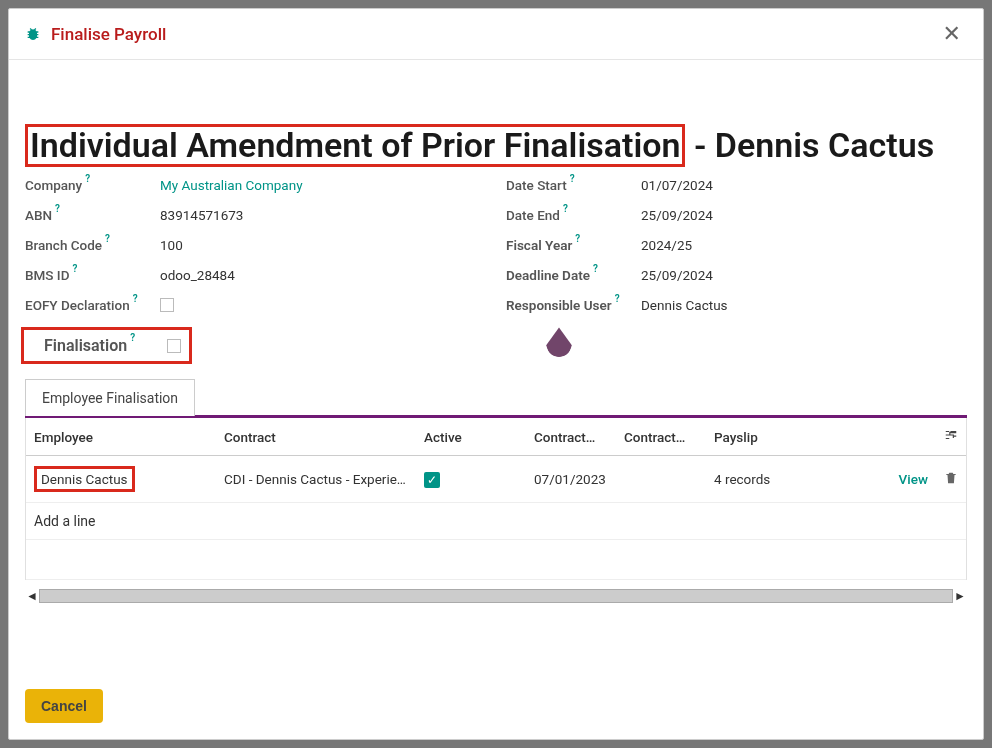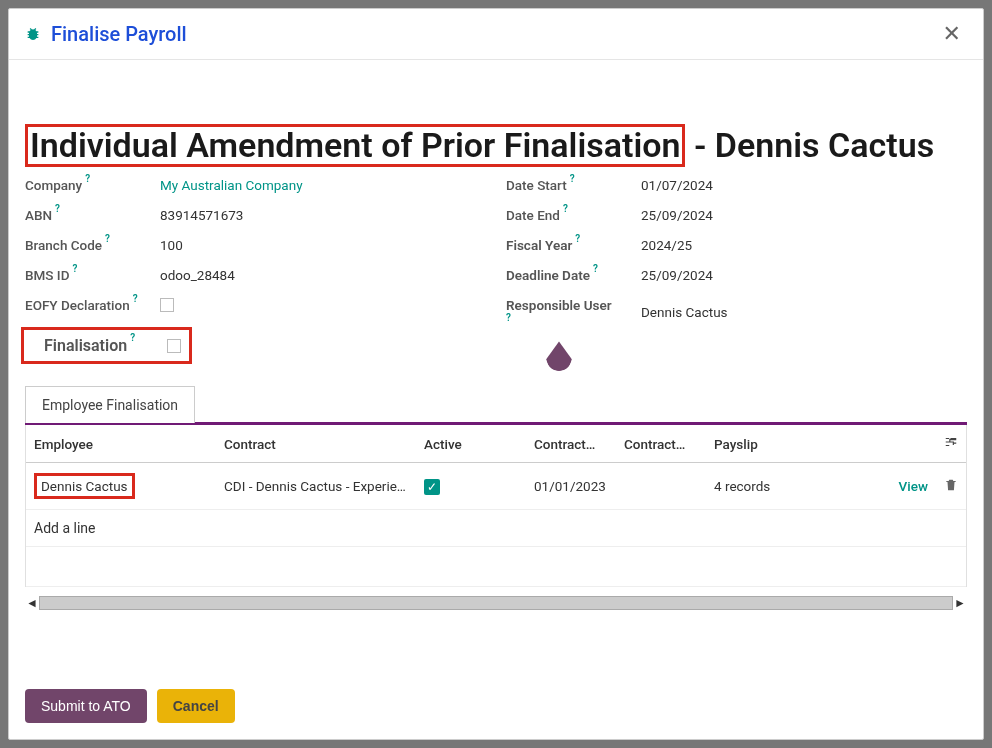--- a/index.html
+++ b/index.html
@@ -23,21 +23,21 @@
     flex-direction: column;
   }
   .modal-header {
     display: flex;
     align-items: center;
     justify-content: space-between;
     padding: 12px 16px;
     border-bottom: 1px solid #e5e5e5;
   }
   .modal-header-left { display: flex; align-items: center; gap: 10px; }
-  .modal-title { font-size: 20px; color: #1d4ed8; font-weight: 500; }
+  .modal-title { font-size: 17px; color: #b91c1c; font-weight: 500; }
   .close-x {
     font-size: 22px;
     color: #666;
     cursor: pointer;
     line-height: 1;
     padding: 2px 6px;
   }
   .modal-body {
     flex: 1;
     overflow: auto;
@@ -312,21 +312,21 @@
           <span class="field-value">2024/25</span>
         </div>
         <div class="field-row">
           <span class="field-label" style="font-weight:600;">
               <span>Deadline Date</span>
               <span class="help-sup">?</span>
             </span>
           <span class="field-value">25/09/2024</span>
         </div>
         <div class="field-row">
-          <span class="field-label" style="font-weight:600;flex-direction:column;">
+          <span class="field-label" style="font-weight:600;">
               <span>Responsible User</span>
               <span class="help-sup">?</span>
             </span>
           <span class="field-value">Dennis Cactus</span>
         </div>
         <div style="padding-left:40px;">
           <div class="odoo-drop"></div>
         </div>
       </div>
     </div>
@@ -353,21 +353,21 @@
                   </svg>
               </span>
             </th>
           </tr>
         </thead>
         <tbody>
           <tr>
             <td><span class="cell-hl">Dennis Cactus</span></td>
             <td>CDI - Dennis Cactus - Experie…</td>
             <td><span class="chk-checked">✓</span></td>
-            <td>01/01/2023</td>
+            <td>07/01/2023</td>
             <td></td>
             <td>4 records</td>
             <td style="text-align:right;"><span class="view-link">View</span></td>
             <td style="text-align:right;"><span class="trash">
               <svg width="14" height="14" viewBox="0 0 24 24" fill="currentColor">
                     <path d="M6 7h12l-1 14H7L6 7zm3-4h6l1 2h4v2H4V5h4l1-2z"></path>
                   </svg>
             </span></td>
           </tr>
           <tr>
@@ -381,16 +381,15 @@
     </div>
 
     <div class="hscroll">
       <div class="arrow">◄</div>
       <div class="track"></div>
       <div class="arrow">►</div>
     </div>
   </div>
 
   <div class="modal-footer">
-    <button class="btn btn-primary">Submit to ATO</button>
     <button class="btn btn-secondary">Cancel</button>
   </div>
 </div>
 
 </body></html>

